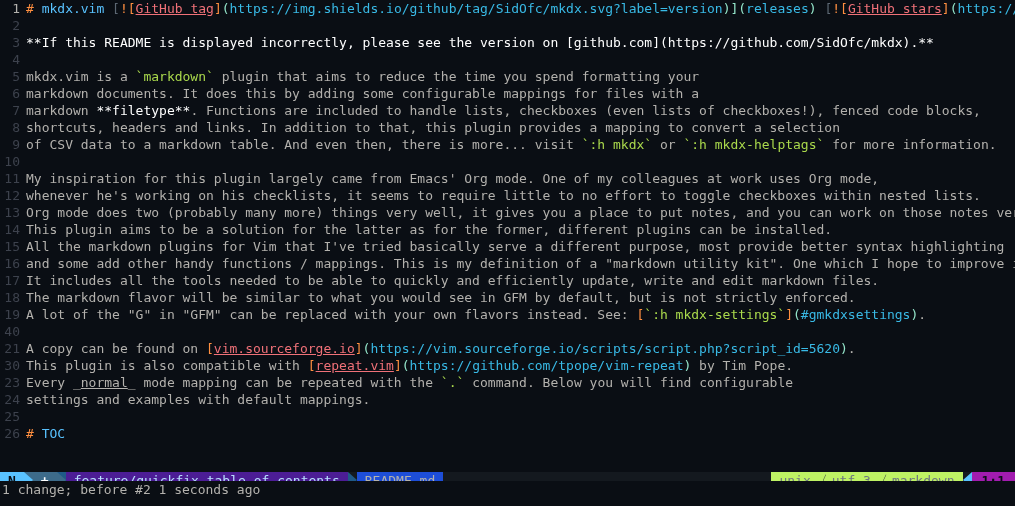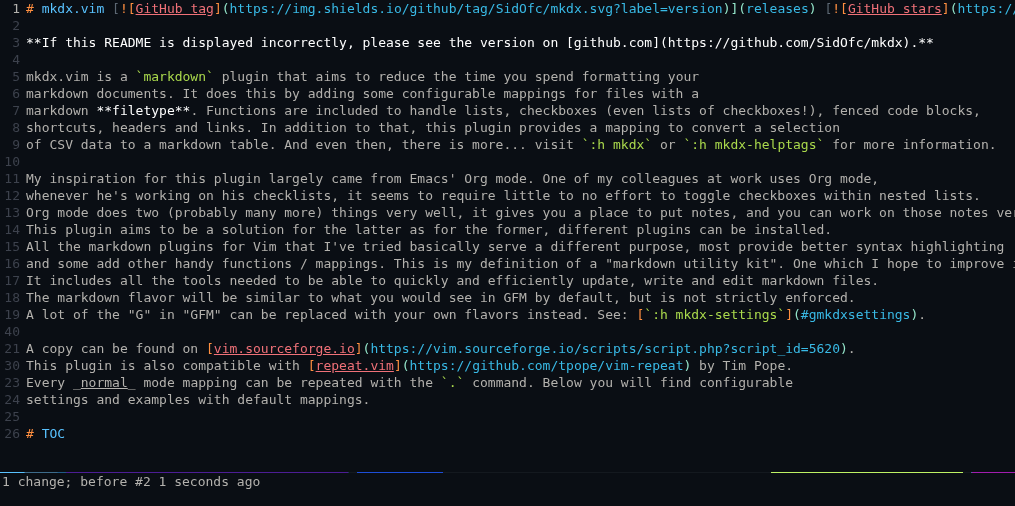--- a/index.html
+++ b/index.html
@@ -56,21 +56,21 @@
   .seg-branch { background: #4c1d95; color: #b8e0ff; text-decoration: underline; }
   .seg-file { background: #1d4ed8; color: #b3b1ad; }
   .sep-r { width: 0; height: 0; border-top: 8.5px solid transparent; border-bottom: 8.5px solid transparent; }
   .sep-l { width: 0; height: 0; border-top: 8.5px solid transparent; border-bottom: 8.5px solid transparent; }
   .spacer { flex: 1; background: #14191f; }
   .seg-enc { background: #bef264; color: #6c7680; }
   .seg-pos { background: #a21caf; color: #0a0e14; font-weight: bold; padding: 0 10px; }
   .arrow-l { color: #323945; padding: 0 4px; }
   .cmdline {
     position: absolute;
-    left: 0; right: 0; bottom: 16px;
+    left: 0; right: 0; bottom: 8px;
     height: 17px;
     background: #0a0e14;
     color: #b3b1ad;
     padding-left: 2px;
   }
 </style>
 </head>
 <body>
 
 <div class="gutter" id="gutter">

